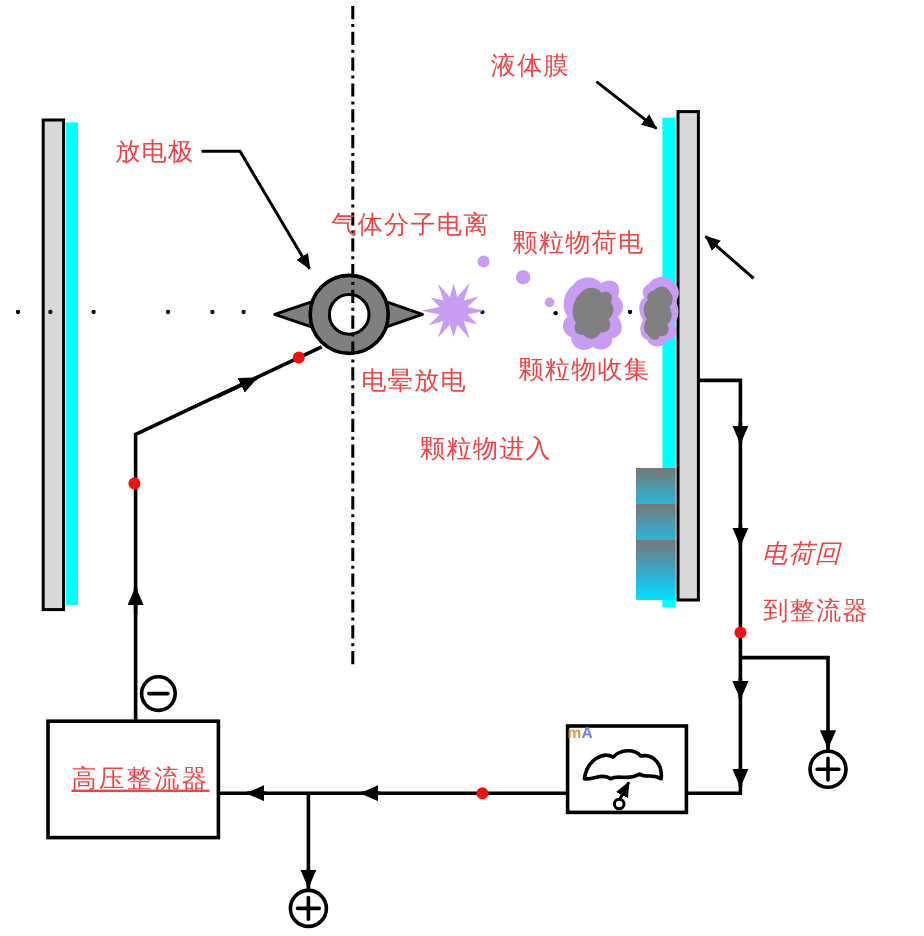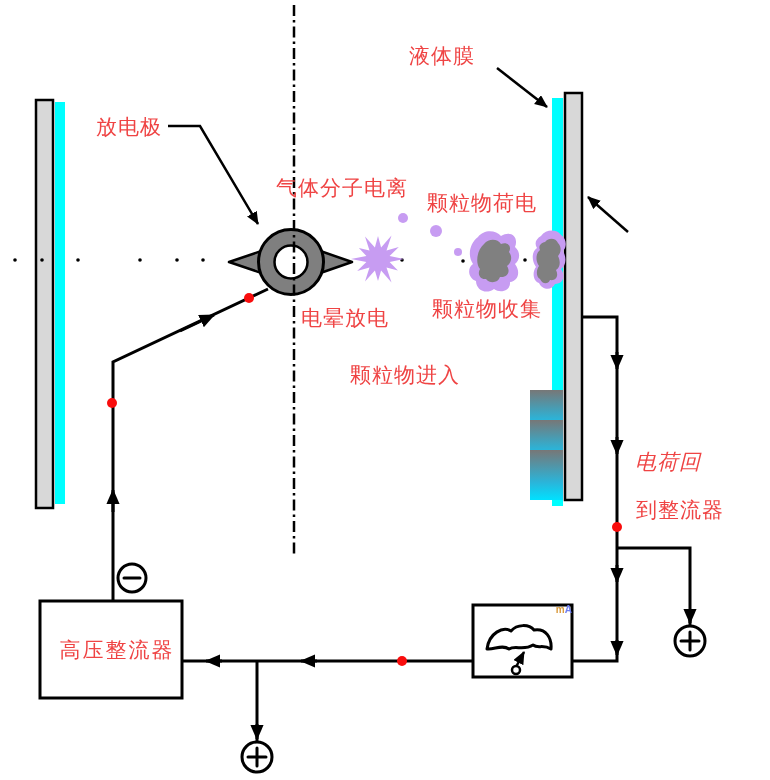--- a/index.html
+++ b/index.html
@@ -3,22 +3,22 @@
 <meta charset="utf-8">
 <style>
   html,body{margin:0;padding:0;background:#fff;}
   .stage{position:relative;width:770px;height:780px;background:#fff;overflow:hidden;
          font-family:"Liberation Sans",sans-serif;}
   .stage svg{position:absolute;left:0;top:0;}
   .lbl{position:absolute;font-size:21px;color:#ef4444;letter-spacing:1px;
        white-space:nowrap;line-height:1.1;}
   .lbl.boxc{display:flex;align-items:center;justify-content:center;letter-spacing:2px;}
   .lbl.tc{text-align:center;}
-  .ma{position:absolute;left:473px;top:604px;width:99px;text-align:right;
-      font-size:10px;font-weight:bold;letter-spacing:0;line-height:1.1;}
+  .ma{position:absolute;left:473px;top:604px;width:99px;text-align:left;
+      font-size:13px;font-weight:bold;letter-spacing:0;line-height:1.1;}
   .ma .m{color:var(--unit-m-orange,#d99a3c);}
   .ma .a{color:var(--unit-a-blue,#6f7ff0);}
   
   .wire{fill:none;stroke:var(--wire-black,#000);stroke-width:3;}
   .leader{fill:none;stroke:var(--wire-black,#000);stroke-width:2.5;}
   .plate{fill:var(--plate-gray,#d8d8d8);stroke:var(--wire-black,#000);stroke-width:2.5;}
   .film{fill:var(--film-cyan,#00ffff);stroke:none;}
   .spike{fill:var(--electrode-gray,#7f7f7f);stroke:var(--wire-black,#000);stroke-width:2.5;stroke-linejoin:round;}
   .ring{fill:var(--electrode-gray,#7f7f7f);stroke:var(--wire-black,#000);stroke-width:3;}
   .hole{fill:#fff;stroke:var(--wire-black,#000);stroke-width:2.5;}
@@ -173,16 +173,16 @@
   <div class="lbl" style="left:96px;top:115px;">放电极</div>
   <div class="lbl" style="left:409px;top:44px;">液体膜</div>
   <div class="lbl" style="left:276px;top:176px;">气体分子电离</div>
   <div class="lbl" style="left:427px;top:191px;">颗粒物荷电</div>
   <div class="lbl" style="left:301px;top:306px;">电晕放电</div>
   <div class="lbl" style="left:432px;top:297px;">颗粒物收集</div>
   <div class="lbl" style="left:321px;top:363px;margin-left:29px;">颗粒物进入</div>
   <div class="lbl" style="left:635px;top:450px;font-style:italic;">电荷回</div>
   <div class="lbl" style="left:636px;top:498px;">到整流器</div>
 
-  <div class="lbl boxc" style="left:40px;top:601px;width:154px;height:97px;">高压整流器</div>
+  <div class="lbl boxc" style="left:40px;top:601px;width:154px;height:97px;text-decoration:underline;">高压整流器</div>
   <div class="ma"><span class="m">m</span><span class="a">A</span></div>
 
 </div>
 
 </body></html>

